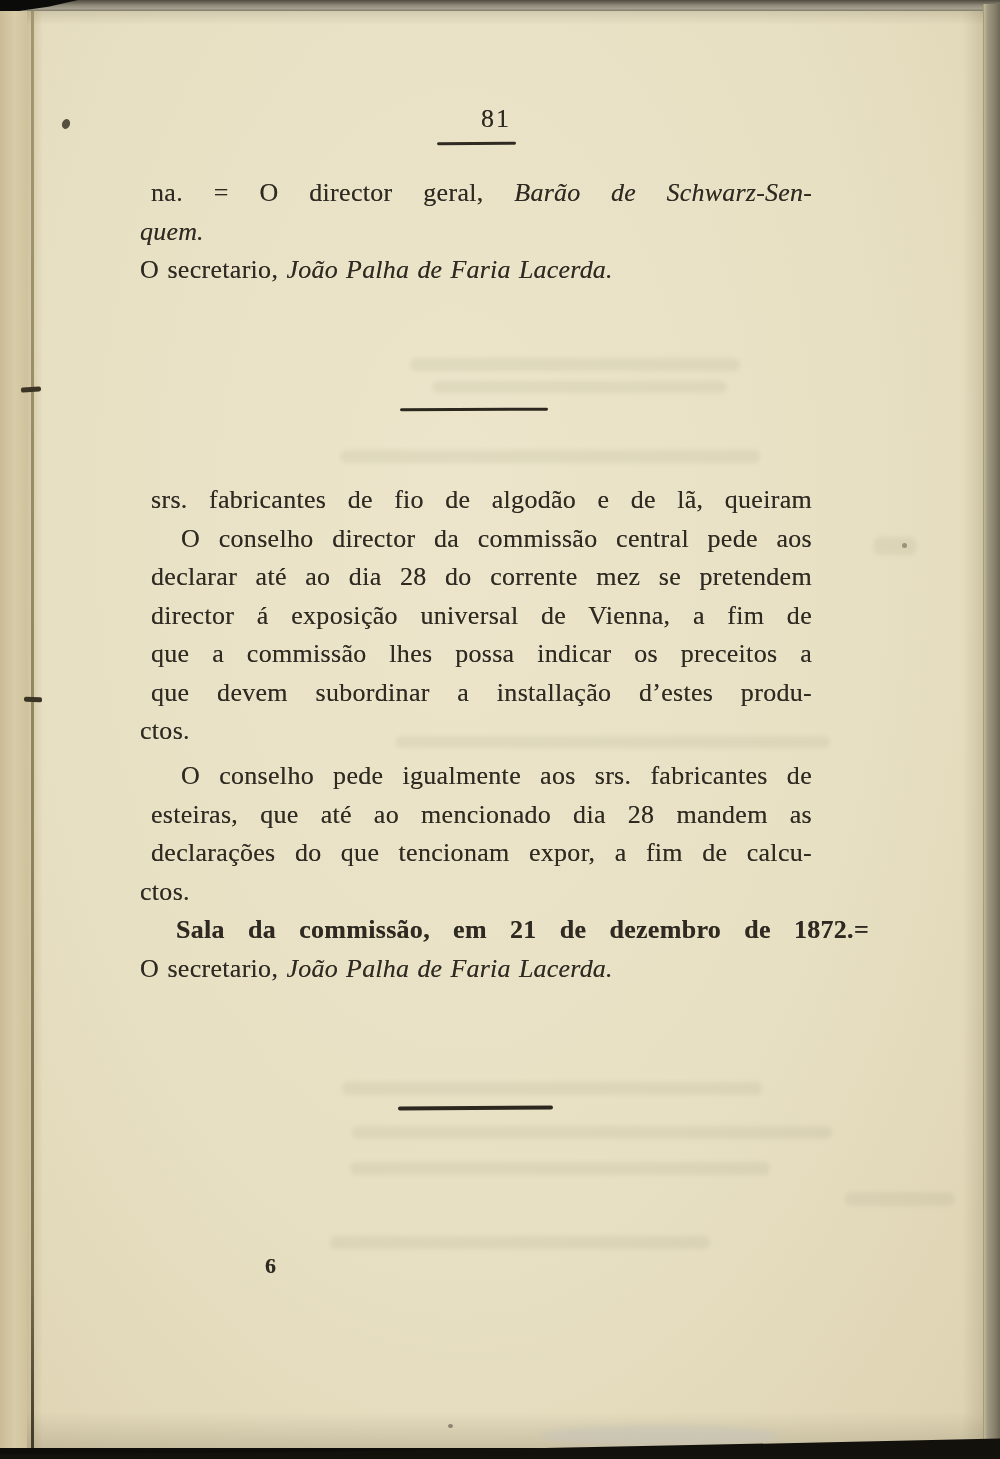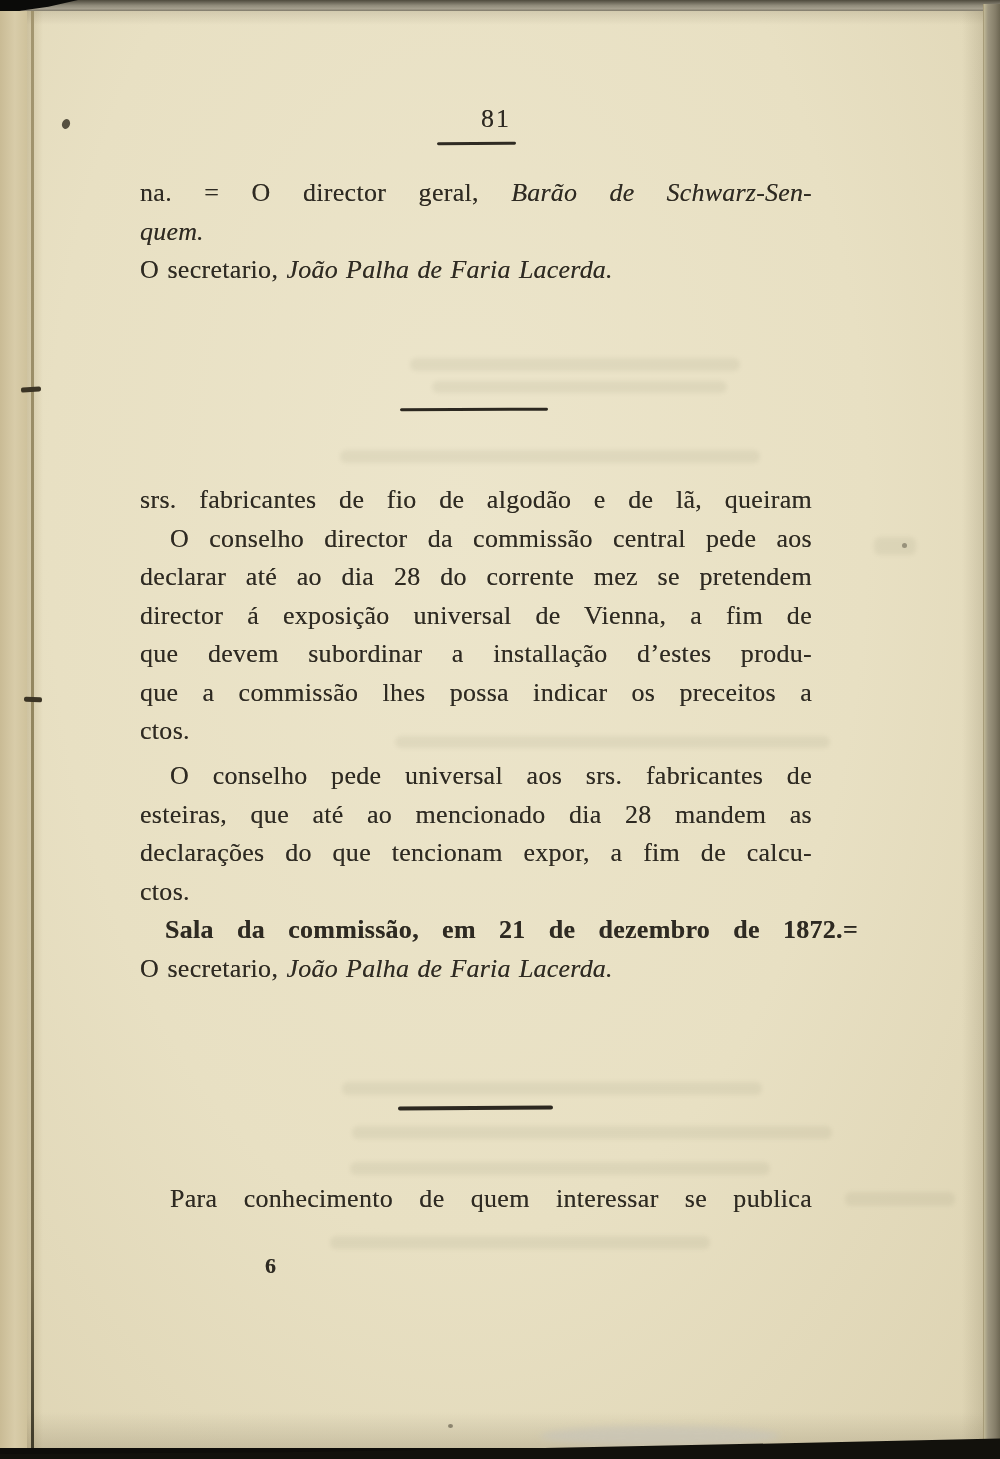--- a/index.html
+++ b/index.html
@@ -94,20 +94,21 @@
   .sect{position:absolute;left:0;width:672px;}
   .sect-1{top:174px;}
   .sect-2{top:481px;}
   .sect-3{top:757px;}
   .sect-4{top:1180px;}
   .line{white-space:nowrap;}
   .line.just{
     white-space:normal;
     text-align:justify;
     text-align-last:justify;
+    margin-left:11px;
     -moz-text-align-last:justify;
   }
   .it{font-style:italic;letter-spacing:.2px;}
   .sig{
     position:absolute;left:265px;top:1255px;
     font-size:22px;font-weight:700;line-height:1;
     text-shadow:0 0 .5px rgba(40,36,28,.5);
   }
   
   .speck{position:absolute;background:#565040;border-radius:50%;}
@@ -153,34 +154,33 @@
   <div class="sect sect-1">
       <div class="line just"><span class="">na. = O director geral, </span><span class="it">Barão de Schwarz-Sen-</span></div>
       <div class="line"><span class="it">quem.</span></div>
       <div class="line"><span class="">O secretario, </span><span class="it">João Palha de Faria Lacerda.</span></div>
     </div>
   <div class="sect sect-2">
       <div class="line just"><span class="">srs. fabricantes de fio de algodão e de lã, queiram</span></div>
       <div class="line just" style="padding-left: 30px;"><span class="">O conselho director da commissão central pede aos</span></div>
       <div class="line just"><span class="">declarar até ao dia 28 do corrente mez se pretendem</span></div>
       <div class="line just"><span class="">director á exposição universal de Vienna, a fim de</span></div>
+      <div class="line just"><span class="">que a commissão lhes possa indicar os preceitos a</span></div>
       <div class="line just"><span class="">que devem subordinar a installação d’estes produ-</span></div>
-      <div class="line just"><span class="">que a commissão lhes possa indicar os preceitos a</span></div>
       <div class="line"><span class="">ctos.</span></div>
     </div>
   <div class="sect sect-3">
-      <div class="line just" style="padding-left: 30px;"><span class="">O conselho pede universal aos srs. fabricantes de</span></div>
+      <div class="line just" style="padding-left: 30px;"><span class="">O conselho pede igualmente aos srs. fabricantes de</span></div>
       <div class="line just"><span class="">esteiras, que até ao mencionado dia 28 mandem as</span></div>
       <div class="line just"><span class="">declarações do que tencionam expor, a fim de calcu-</span></div>
       <div class="line"><span class="">ctos.</span></div>
       <div class="line just" style="padding-left: 25px; width: 718px; font-weight: bold;"><span class="">Sala da commissão, em 21 de dezembro de 1872.=</span></div>
       <div class="line"><span class="">O secretario, </span><span class="it">João Palha de Faria Lacerda.</span></div>
     </div>
   <div class="sect sect-4">
-      <div class="line just" style="padding-left: 30px;"><span class="">Para conhecimento de quem interessar se publica</span></div>
     </div>
 </div>
 
 <div class="rule rule-1"></div>
 <div class="rule rule-2"></div>
 
 <div class="sig">6</div>
 
 <div class="bottom-sliver"></div>
 <div class="bottom-shadow"></div>

